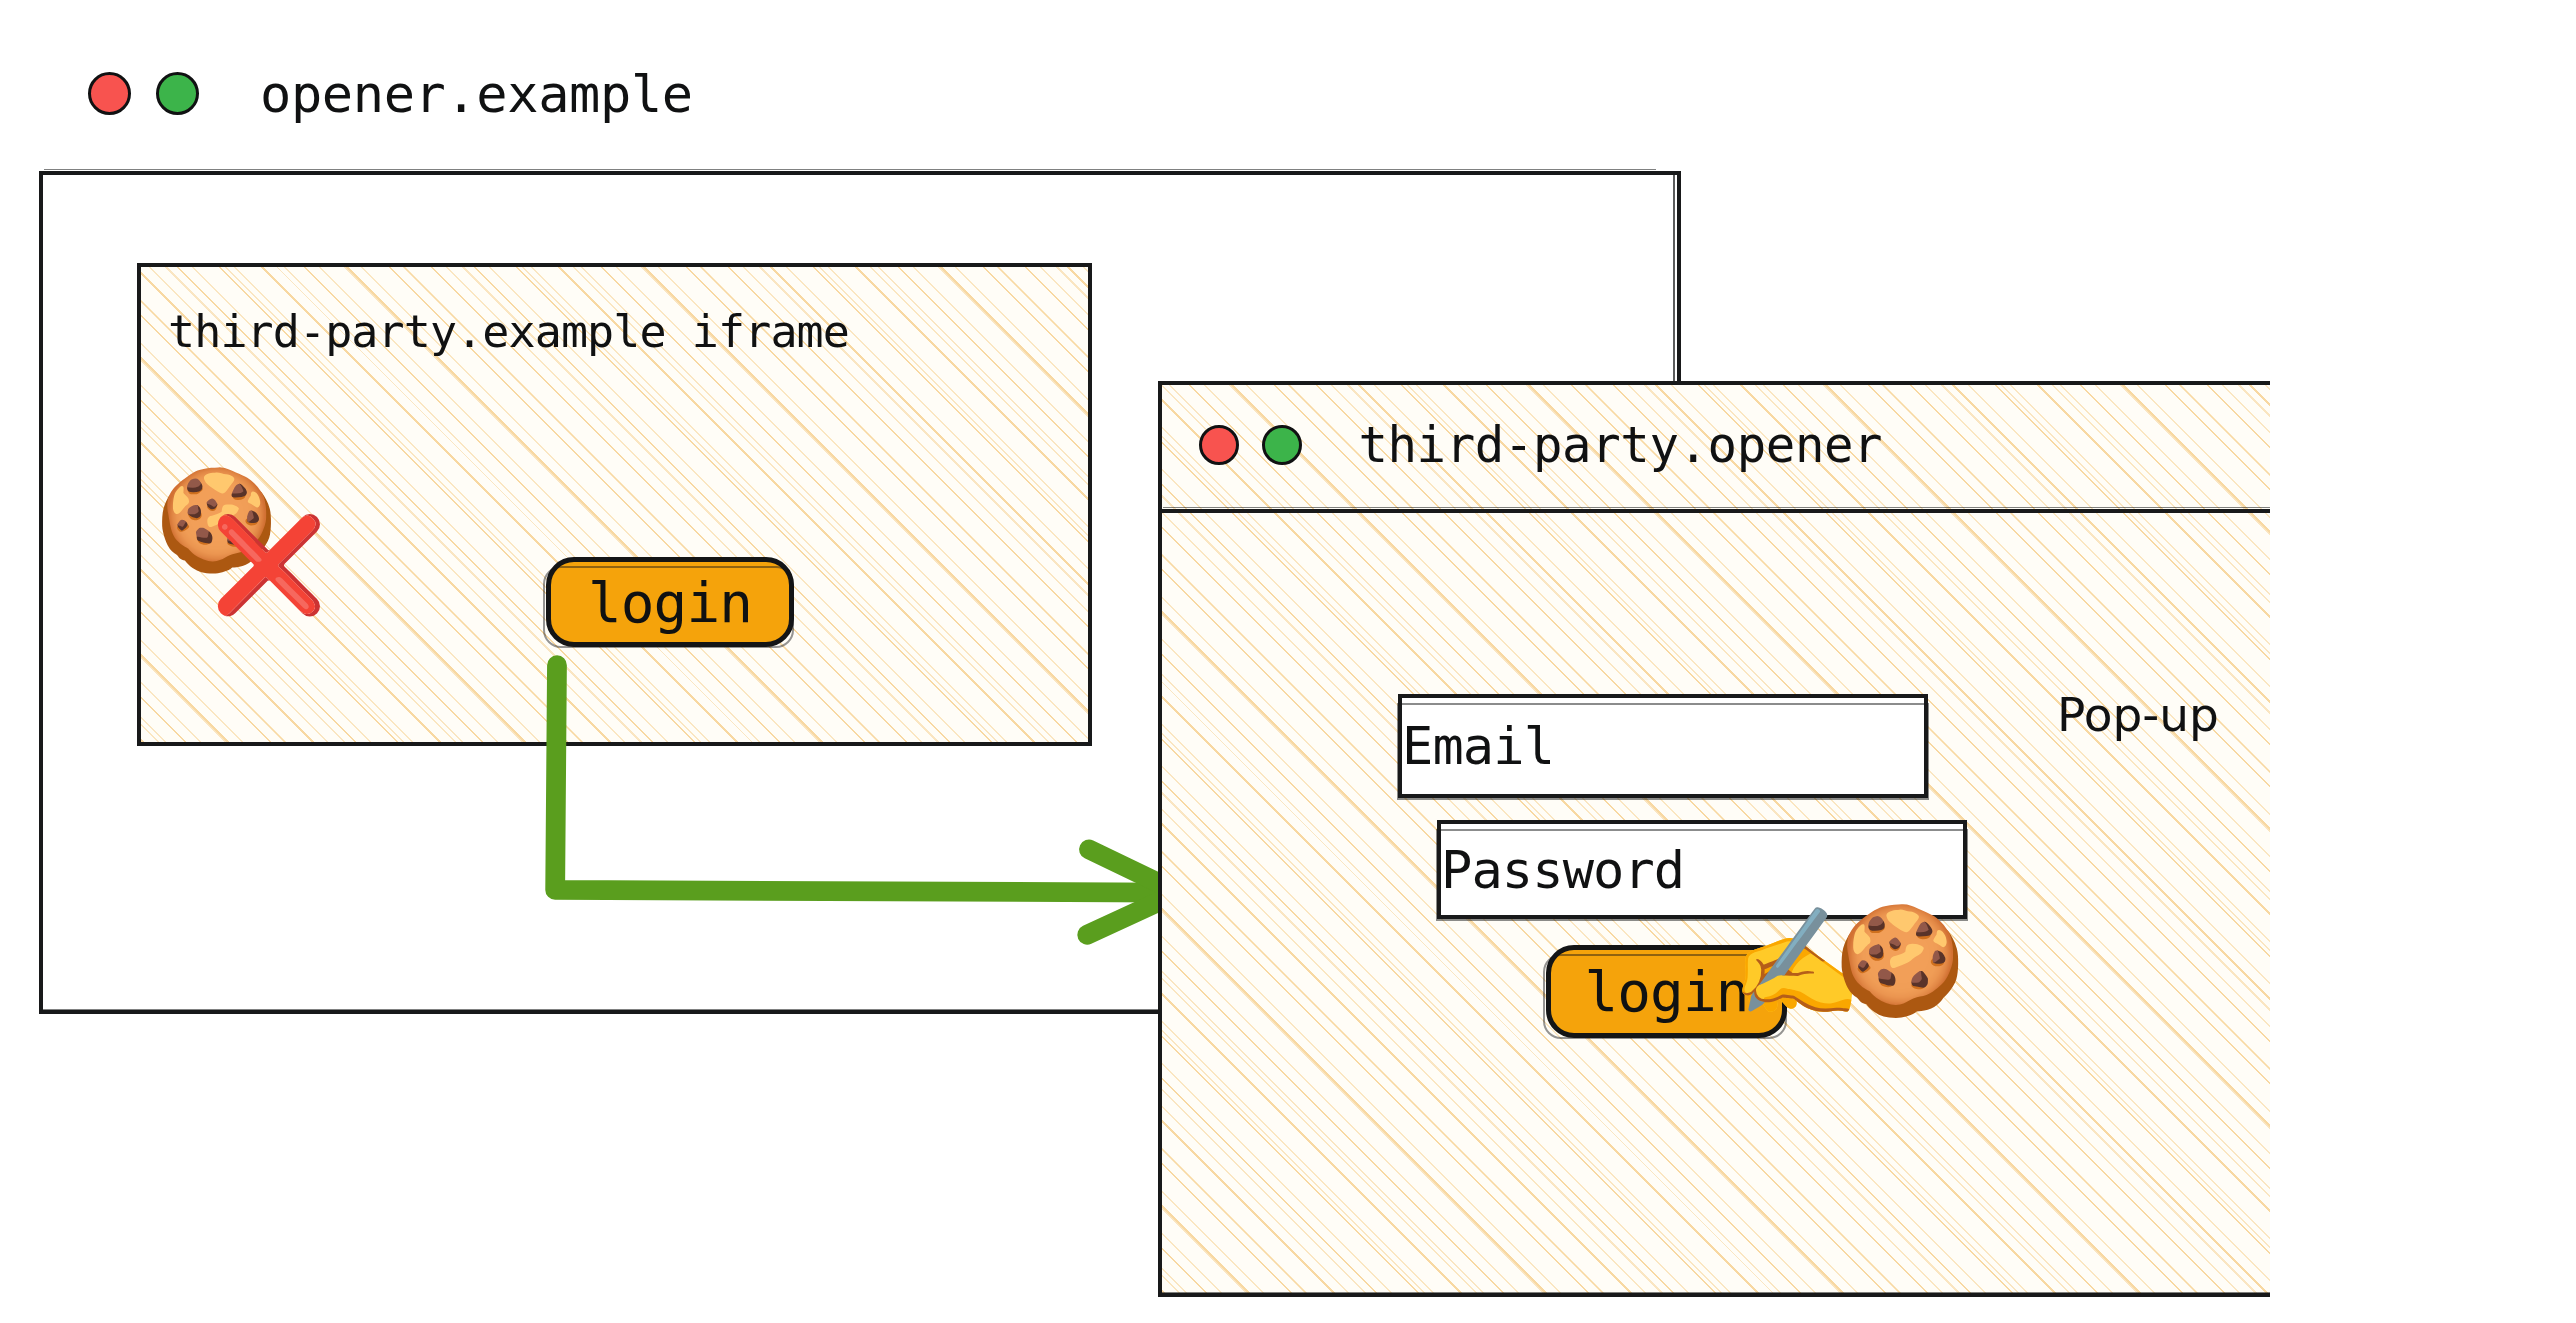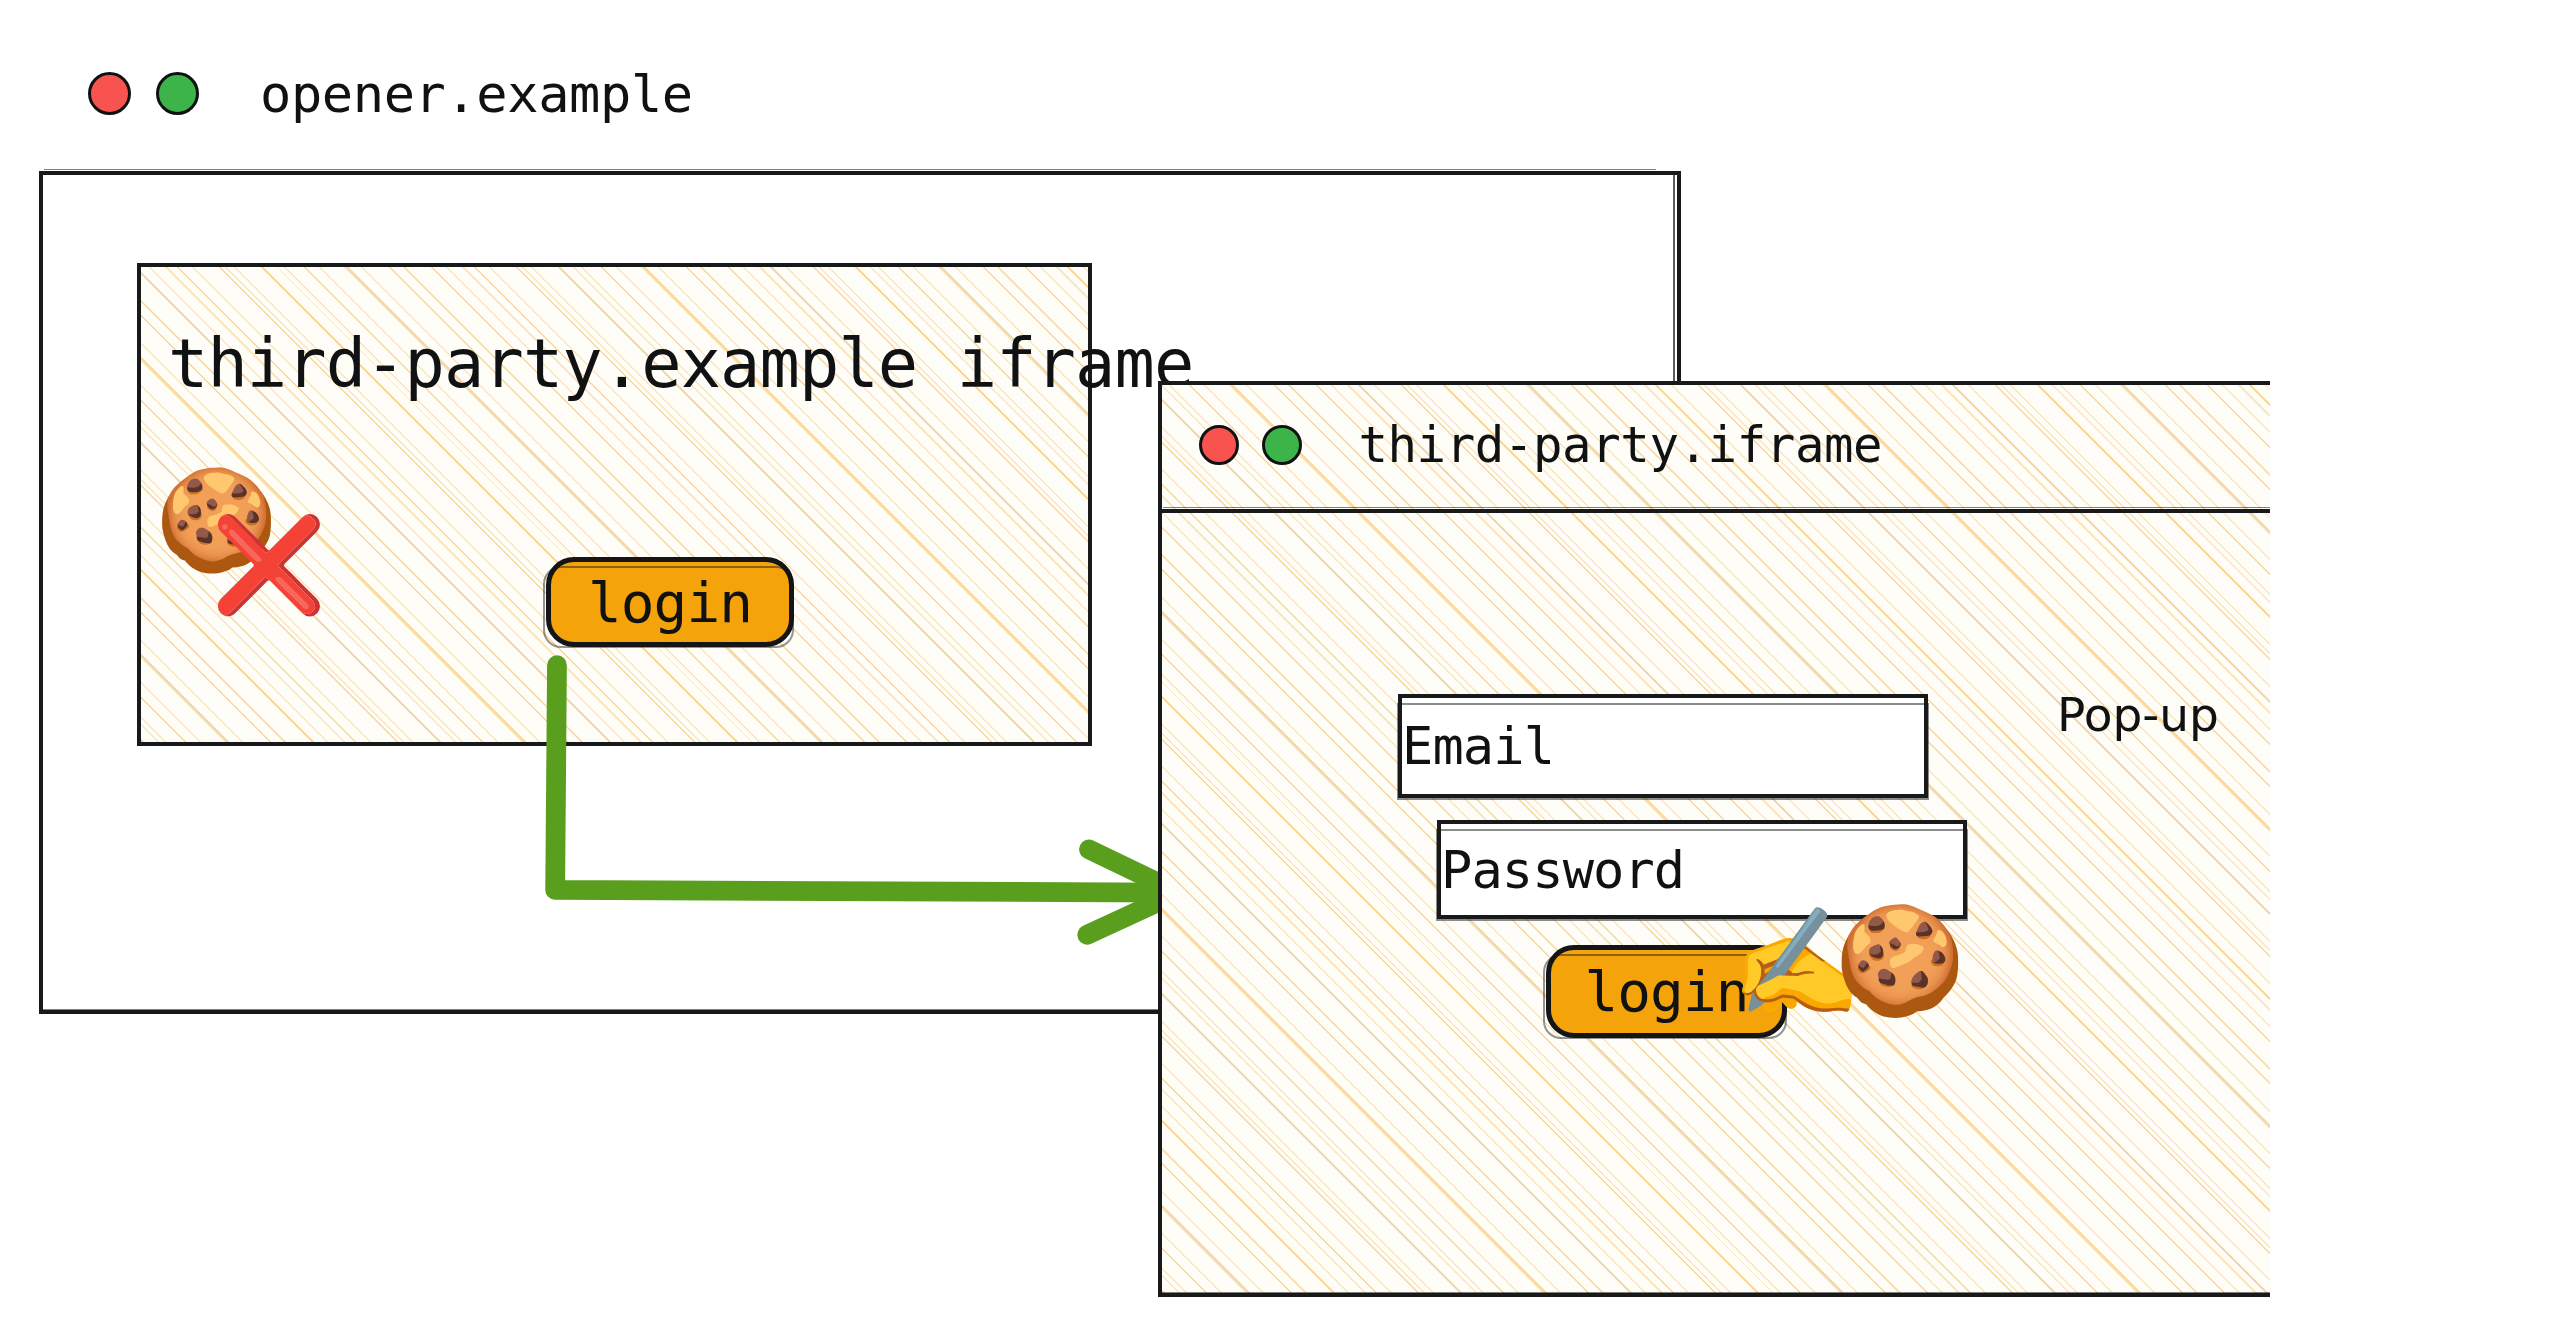--- a/index.html
+++ b/index.html
@@ -236,21 +236,21 @@
       <div class="dot dot-red" style="width:43px; height:43px;"></div>
       <div class="dot dot-green" style="width:43px; height:43px; margin-left:25px;"></div>
       <div class="window-title" style="font-size:52px; margin-left:61px;">opener.example</div>
     </div>
     <div class="titlebar-sep" style="top:155px;"></div>
 
     <div class="iframe-panel" style="left:98px; top:247px; width:955px; height:483px;">
       <div class="panel-bg hatch"></div>
       <div class="panel-frame"></div>
 
-      <div class="iframe-label" style="left:31px; top:62px; font-size:67px;">third-party.example iframe</div>
+      <div class="iframe-label" style="left:31px; top:42px; font-size:45px;">third-party.example iframe</div>
 
       <div class="emoji" style="left:18px; top:207px; font-size:99px;">🍪</div>
       <div class="emoji" style="left:74px; top:256px; font-size:93px;">❌</div>
 
       <div class="btn-login" style="left:409px; top:294px; width:248px; height:90px; font-size:56px;">
         <span>login</span>
       </div>
     </div>
   </div>
 
@@ -258,21 +258,21 @@
     <path d="M 20 0 L 18 250 L 700 253" fill="none" stroke="#5a9e1e" stroke-width="22" stroke-linecap="round" stroke-linejoin="round"></path>
     <path d="M 612 205 L 712 253 L 610 300" fill="none" stroke="#5a9e1e" stroke-width="22" stroke-linecap="round" stroke-linejoin="round"></path>
   </svg>
 
   <div class="window hatch" style="left:1158px; top:381px; width:1343px; height:916px;">
     <div class="window-frame"></div>
 
     <div class="titlebar" style="height:128px; padding-left:41px;">
       <div class="dot dot-red" style="width:40px; height:40px;"></div>
       <div class="dot dot-green" style="width:40px; height:40px; margin-left:23.4px;"></div>
-      <div class="window-title" style="font-size:49px; margin-left:56px;">third-party.iframe</div>
+      <div class="window-title" style="font-size:49px; margin-left:56px;">third-party.opener</div>
     </div>
     <div class="titlebar-sep" style="top:128px;"></div>
 
     <div class="popup-label" style="left:899px; top:306px; font-size:47px;">Pop-up</div>
 
     <div class="field" style="left:240px; top:313px; width:530px; height:104px; font-size:52px;">
       <span>Email</span>
     </div>
 
     <div class="field" style="left:247px; top:439px; width:530px; height:99px; font-size:52px;margin-left:32px;">

